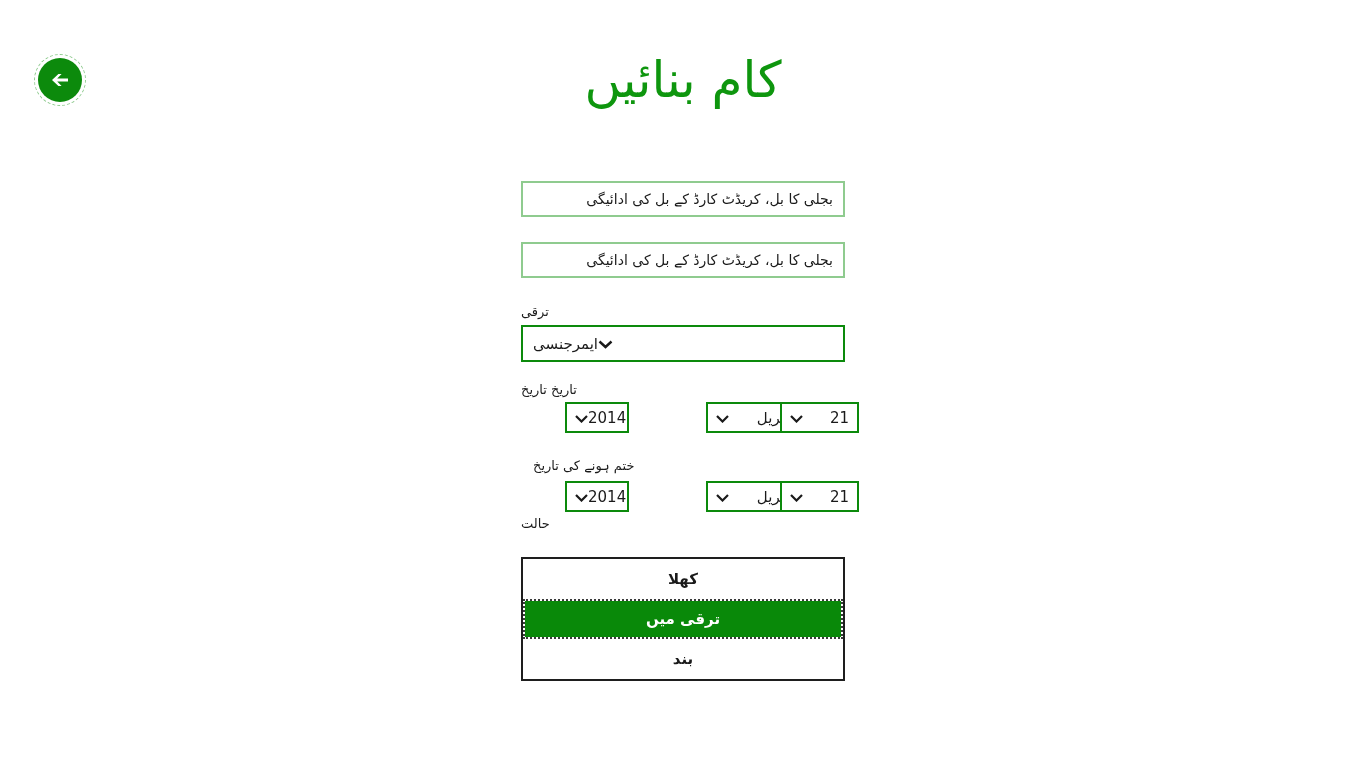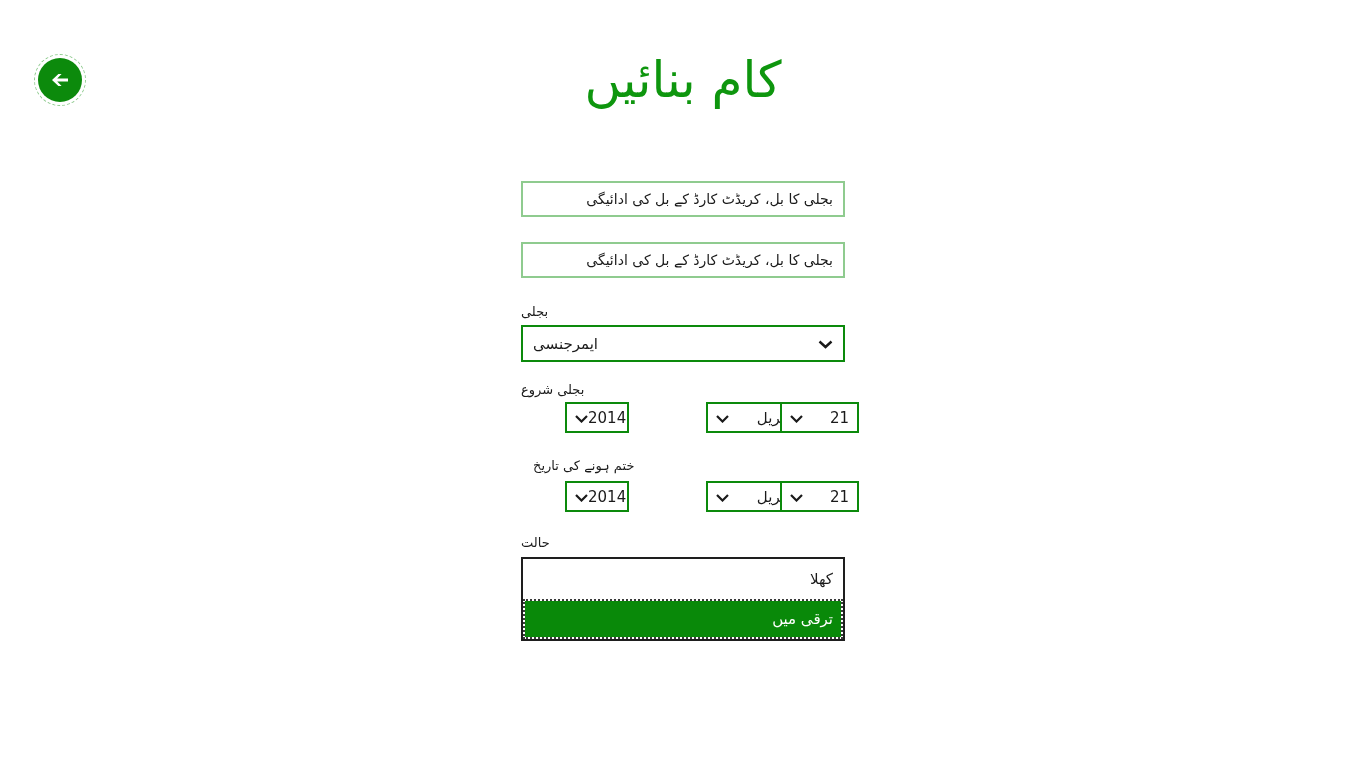--- a/index.html
+++ b/index.html
@@ -25,44 +25,44 @@
                background:#fff; font-family:"DejaVu Sans", sans-serif; font-size:14px;
                color:#1a1a1a; padding:0 10px; direction:rtl; outline:none; }
   .input-1 { top:181px; }
   .input-2 { top:242px; }
 
   .fld-label { position:absolute; font-size:13px; color:#1a1a1a; direction:rtl;
                text-align:left; white-space:nowrap; }
   .lbl-priority { top:304px; left:0; }
   .lbl-start    { top:382px; left:0; }
   .lbl-end      { top:458px; left:12px; }
-  .lbl-status   { top:535px; left:0;text-align:right; }
+  .lbl-status   { top:516px; left:0;text-align:right; }
 
   .combo { position:absolute; background:#fff; border:2px solid #0c8a0c; cursor:pointer;
            display:flex; align-items:center; font-size:15px; color:#1a1a1a; }
   .combo-priority { top:325px; left:0; width:324px; height:37px;
-                    justify-content:space-between; padding:0 10px; }
+                    padding:0 10px; }
   .combo-priority .combo-value { direction:rtl; }
 
   .date-combo { height:31px; justify-content:space-between; padding:0 8px; width:64px; }
   .row-start .date-combo { top:402px; }
   .row-end   .date-combo { top:481px; }
   .dc-year  { left:44px;  }
   .dc-month { left:145px; width:93px;margin-left:40px; }
   .dc-day   { left:259px; width:79px; }
   .date-combo .combo-value { direction:rtl; font-size:15px; }
 
   .chev { flex:0 0 auto; display:block; }
 
   
   .listbox { position:absolute; left:0; top:557px; width:324px; border:2px solid #1e1e1e;
              background:#fff; }
   .list-item { height:40px; line-height:40px; padding:0 10px; font-size:15px;
-               direction:rtl; text-align:right; color:#1a1a1a; cursor:pointer;
-               background:#fff; }
+               direction:rtl; text-align:center; color:#1a1a1a; cursor:pointer;
+               background:#fff;font-weight:bold; }
   .list-item.selected { background:#098909; background-clip:padding-box;
                         border:2px dotted #3c3c3c; color:#ffffff; line-height:36px;
                         padding:0 8px; }
 </style>
 </head>
 <body>
 
 <div class="stage">
 
   <span class="back-ring"></span>
@@ -75,32 +75,32 @@
   </button>
 
   <h1 class="page-title">کام بنائیں</h1>
 
   <div class="col">
 
     <input class="txt-input input-1" type="text" dir="rtl" value="بجلی کا بل، کریڈٹ کارڈ کے بل کی ادائیگی" style="">
 
     <input class="txt-input input-2" type="text" dir="rtl" value="بجلی کا بل، کریڈٹ کارڈ کے بل کی ادائیگی" style="">
 
-    <div class="fld-label lbl-priority">بجلی</div>
+    <div class="fld-label lbl-priority">ترقی</div>
 
     <div class="combo combo-priority">
       <span class="combo-value">ایمرجنسی</span>
       <span class="chev">
         <svg width="15" height="9" viewBox="0 0 15 9">
           <path d="M1.5 1.5 L7.5 7 L13.5 1.5" stroke="#1a1a1a" stroke-width="2.4" fill="none"></path>
         </svg>
       </span>
     </div>
 
-    <div class="fld-label lbl-start">بجلی شروع</div>
+    <div class="fld-label lbl-start">تاریخ تاریخ</div>
 
     <div class="row-start">
       <div class="combo date-combo dc-year">
         <span class="chev">
           <svg width="13" height="8" viewBox="0 0 13 8">
               <path d="M1 1 L6.5 6.5 L12 1" stroke="#1a1a1a" stroke-width="2.2" fill="none"></path>
             </svg>
         </span>
         <span class="combo-value">2014</span>
       </div>
@@ -149,16 +149,17 @@
         </span>
         <span class="combo-value">21</span>
       </div>
     </div>
 
     <div class="fld-label lbl-status">حالت</div>
 
     <div class="listbox">
       <div class="list-item">کھلا</div>
       <div class="list-item selected">ترقی میں</div>
+      <div class="list-item">بند</div>
     </div>
 
   </div>
 </div>
 
 </body></html>

